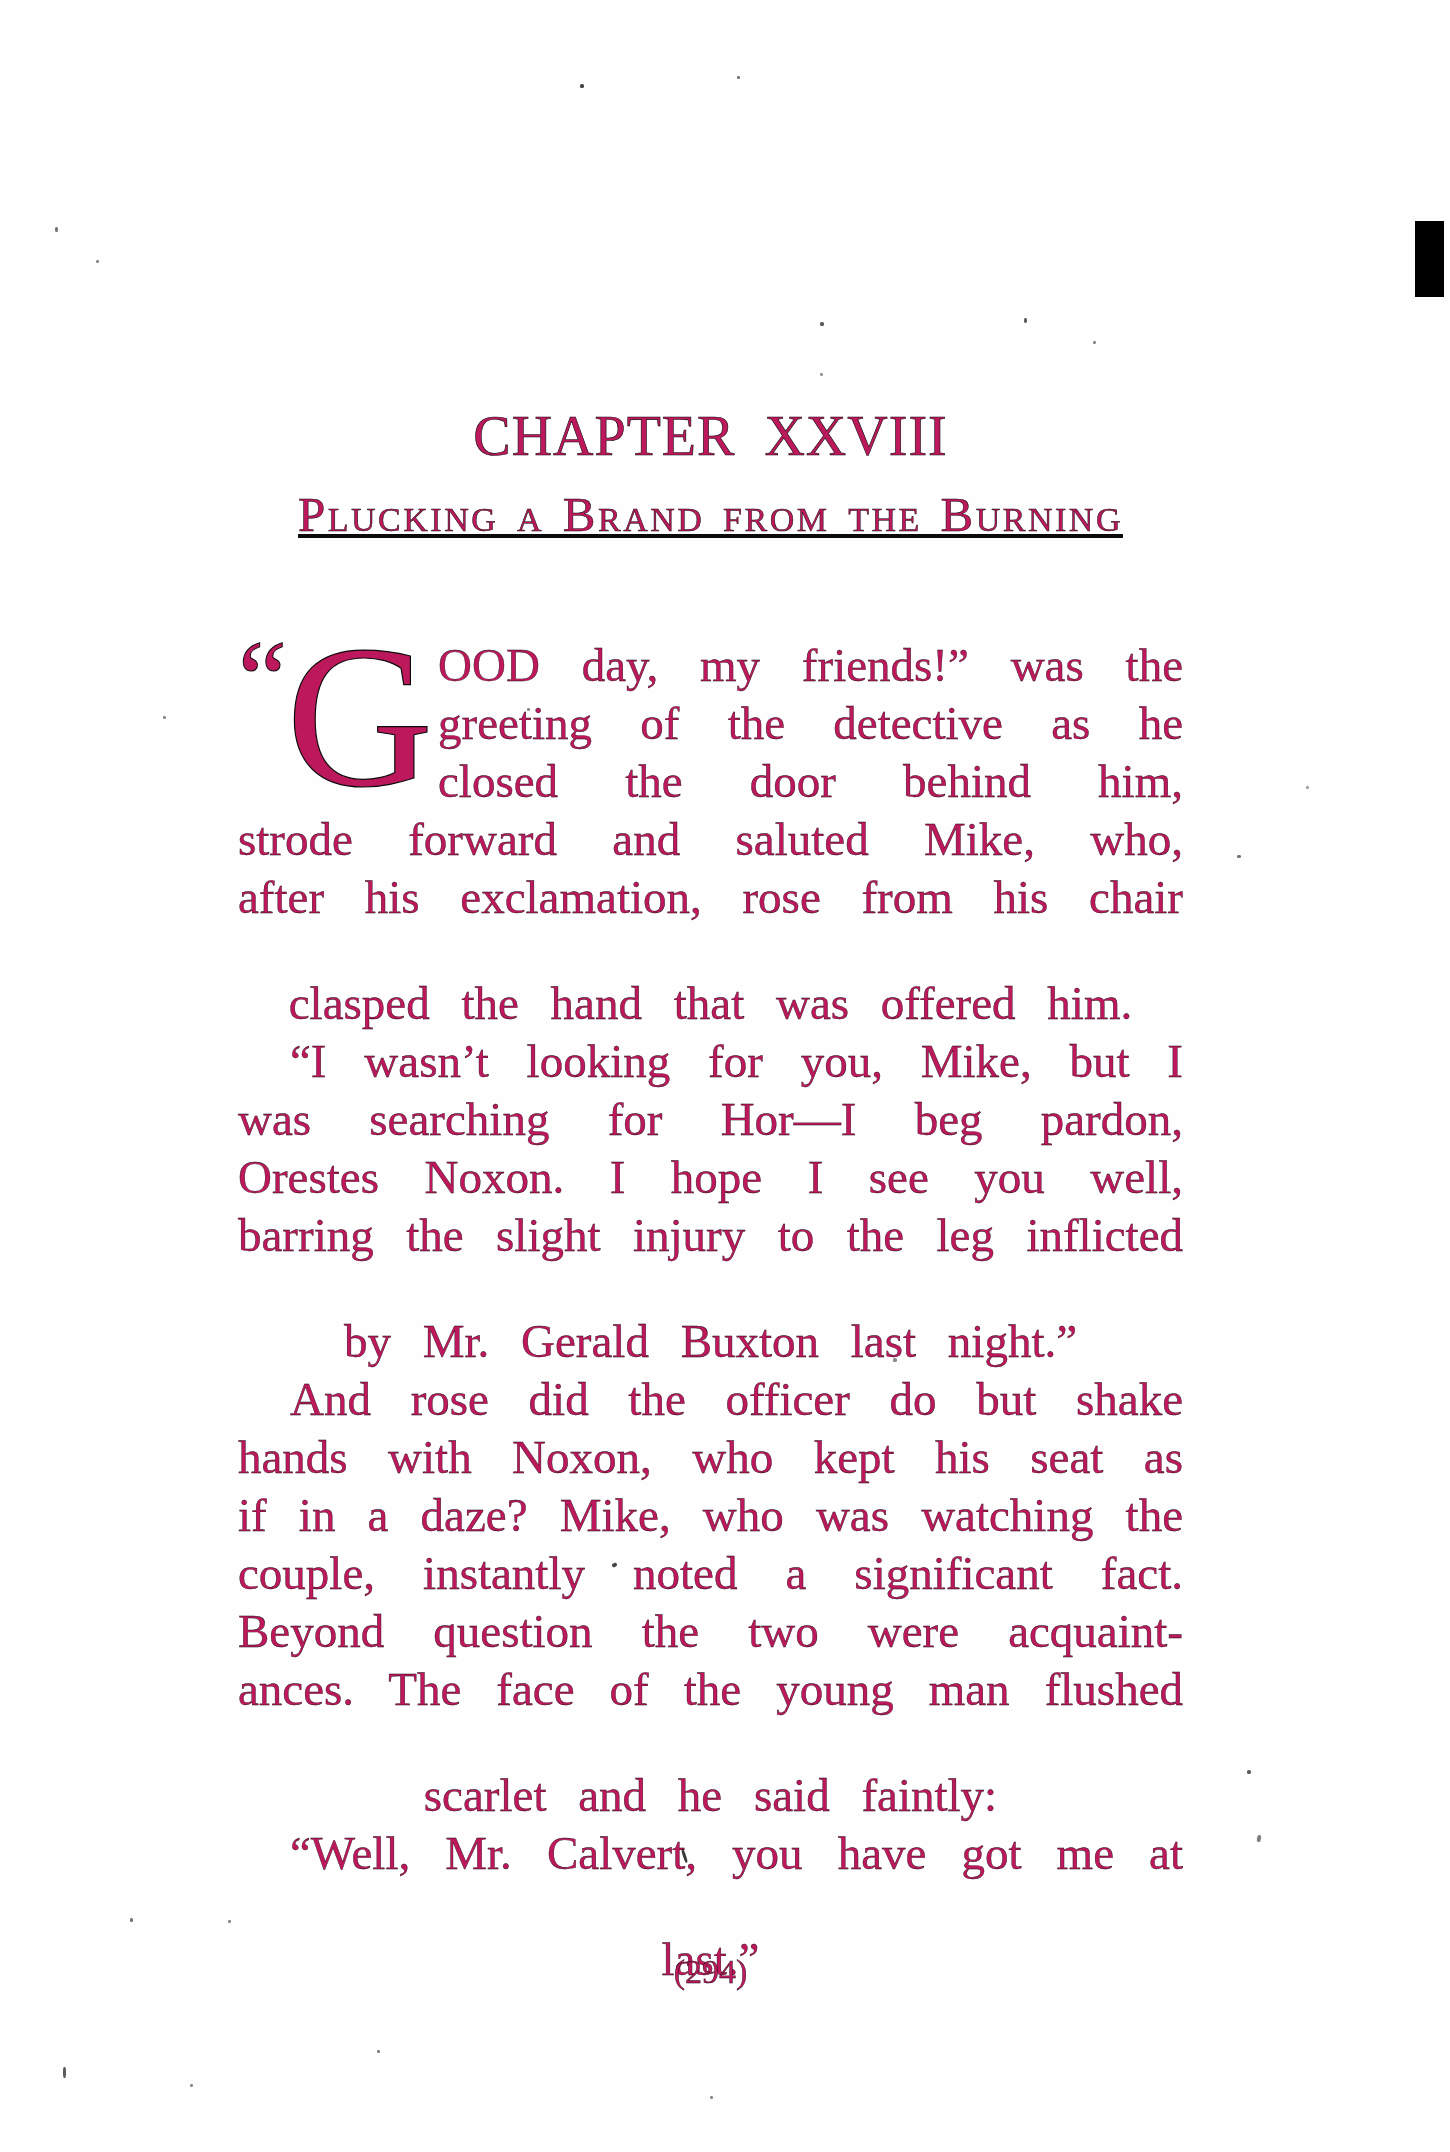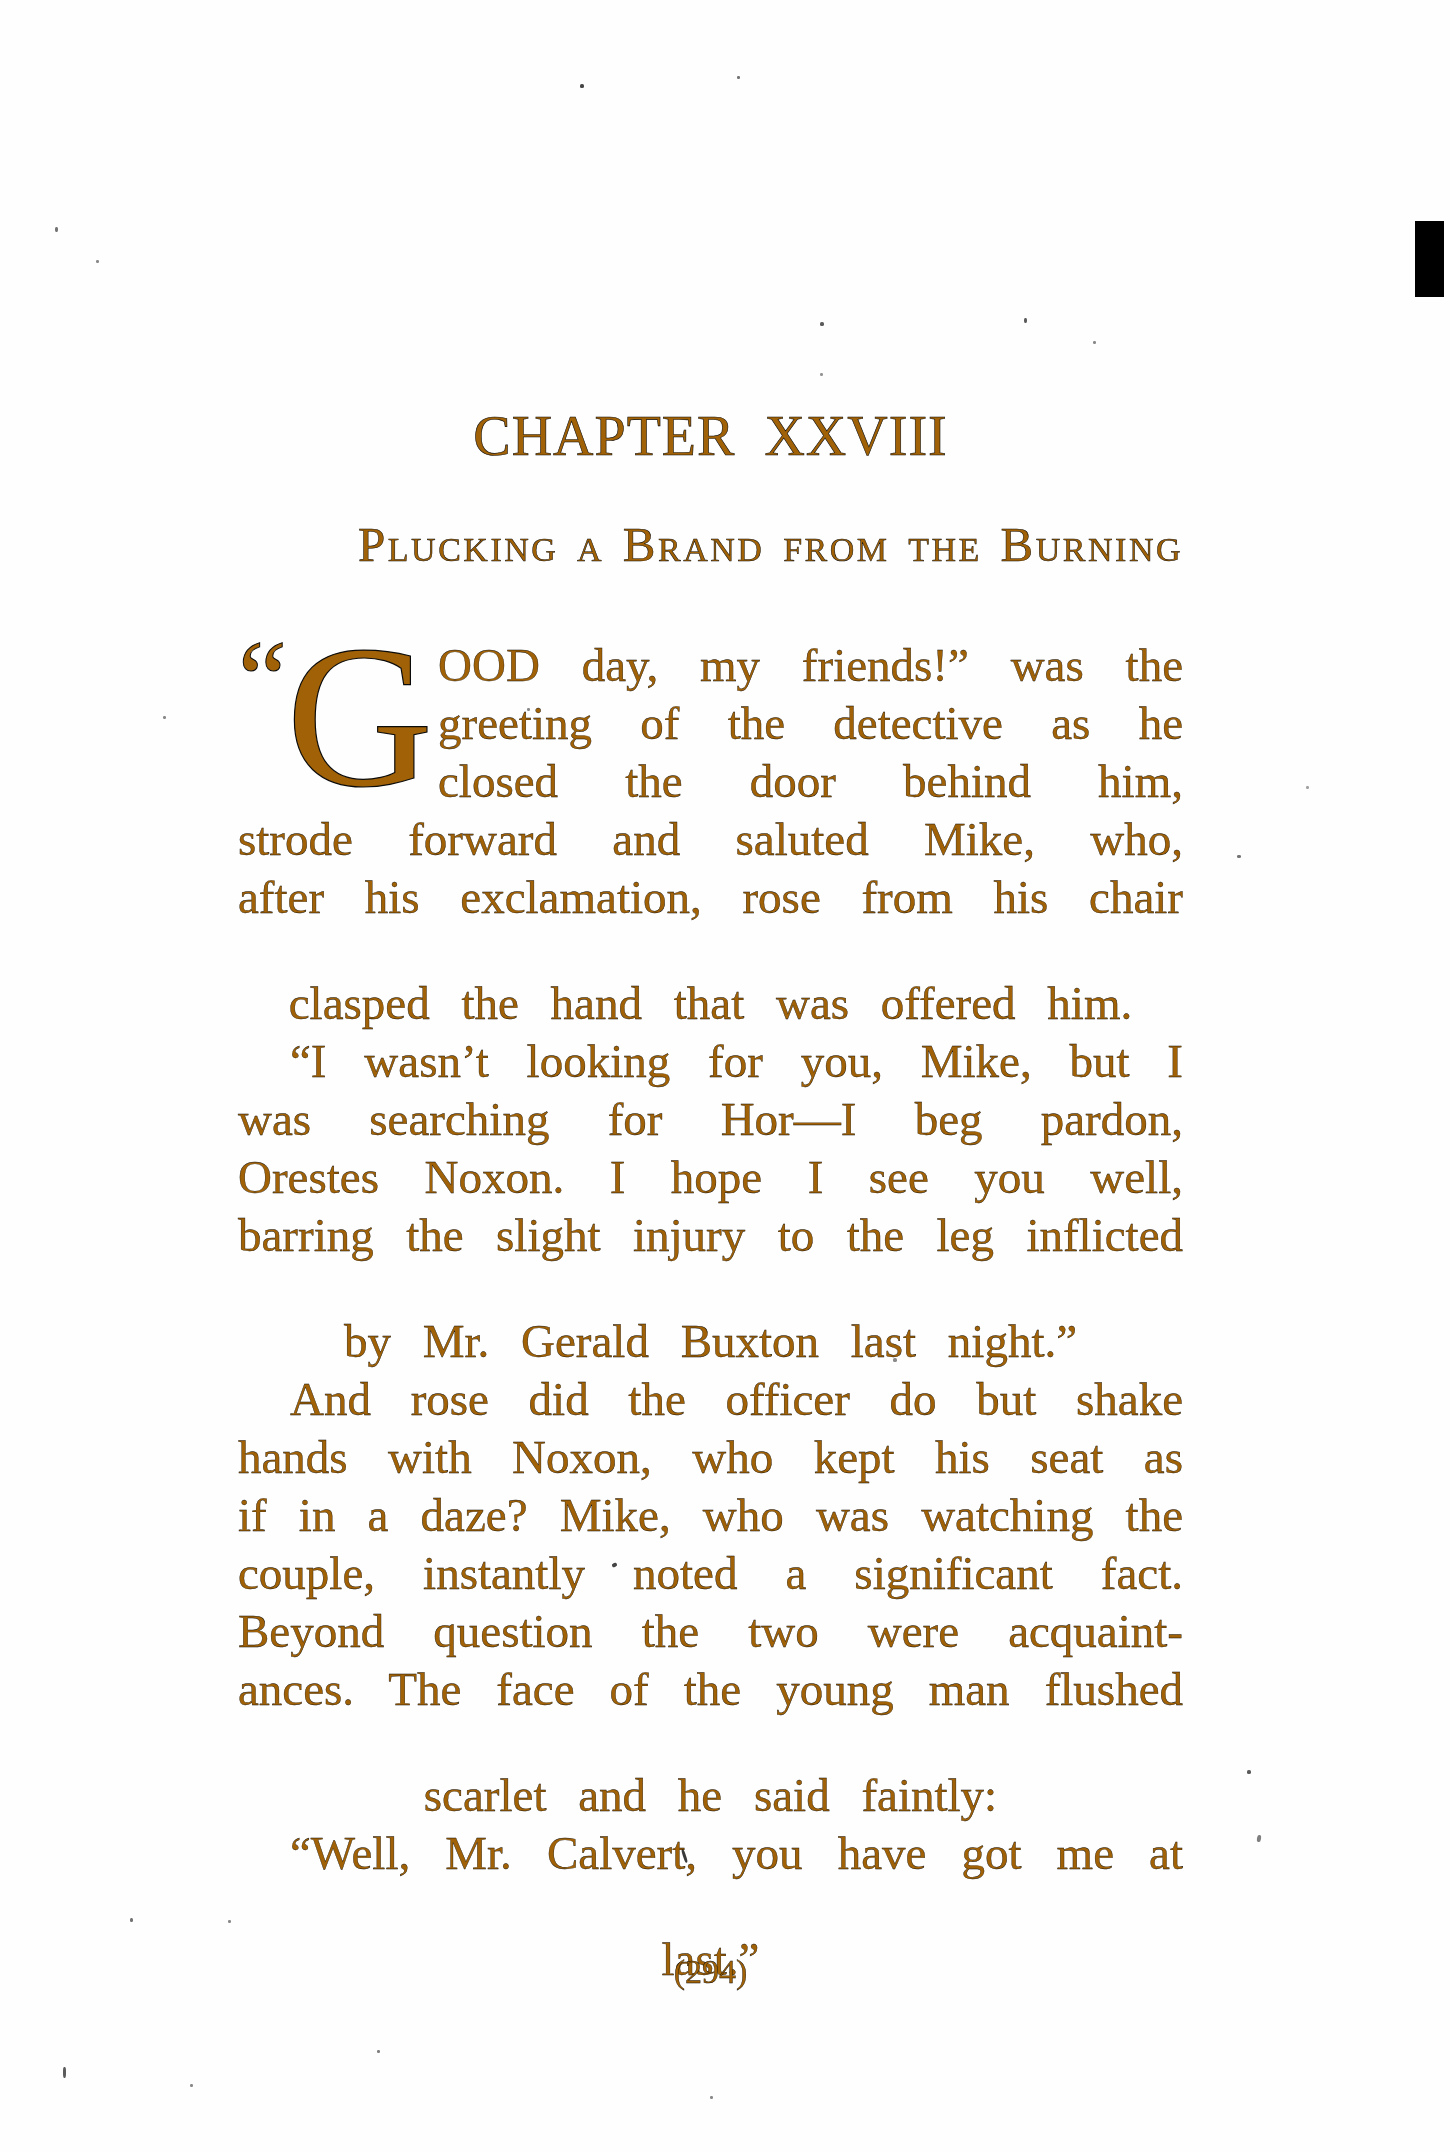--- a/index.html
+++ b/index.html
@@ -1,24 +1,24 @@
 <!DOCTYPE html>
 <html><head>
 <meta charset="utf-8">
 <style>
   html,body{margin:0;padding:0;background:#ffffff;}
   .page{position:relative;width:1450px;height:2152px;background:#fefefe;overflow:hidden;
-        font-family:"Liberation Serif","DejaVu Serif",serif;color:#a16207;}
+        font-family:"Liberation Serif","DejaVu Serif",serif;color:#be185d;}
   
   .heading{position:absolute;top:408px;left:238px;width:945px;text-align:center;
            font-size:56px;line-height:56px;letter-spacing:1px;word-spacing:14px;
            -webkit-text-stroke:0.6px #0b0b0b;}
-  .subtitle{position:absolute;top:518px;left:238px;width:945px;text-align:right;
+  .subtitle{position:absolute;top:488px;left:238px;width:945px;text-align:center;
             font-variant:small-caps;font-size:49px;line-height:53px;letter-spacing:2.5px;
-            word-spacing:4px;-webkit-text-stroke:0.5px #0b0b0b;}
+            word-spacing:4px;text-decoration:underline;-webkit-text-stroke:0.5px #0b0b0b;}
   
   .body{position:absolute;top:636px;left:238px;width:945px;font-size:47px;line-height:58px;
         -webkit-text-stroke:0.35px #0b0b0b;}
   .para{margin:0;}
   .jline{text-align:justify;text-align-last:justify;text-justify:inter-word;white-space:normal;}
   .lline{text-align:center;word-spacing:20px;margin-top:48px;}
   .indent{text-indent:52px;}
   
   .dropcap-block{float:left;width:200px;height:174px;position:relative;}
   .oq{position:absolute;top:-12px;left:0px;font-size:110px;line-height:1;

